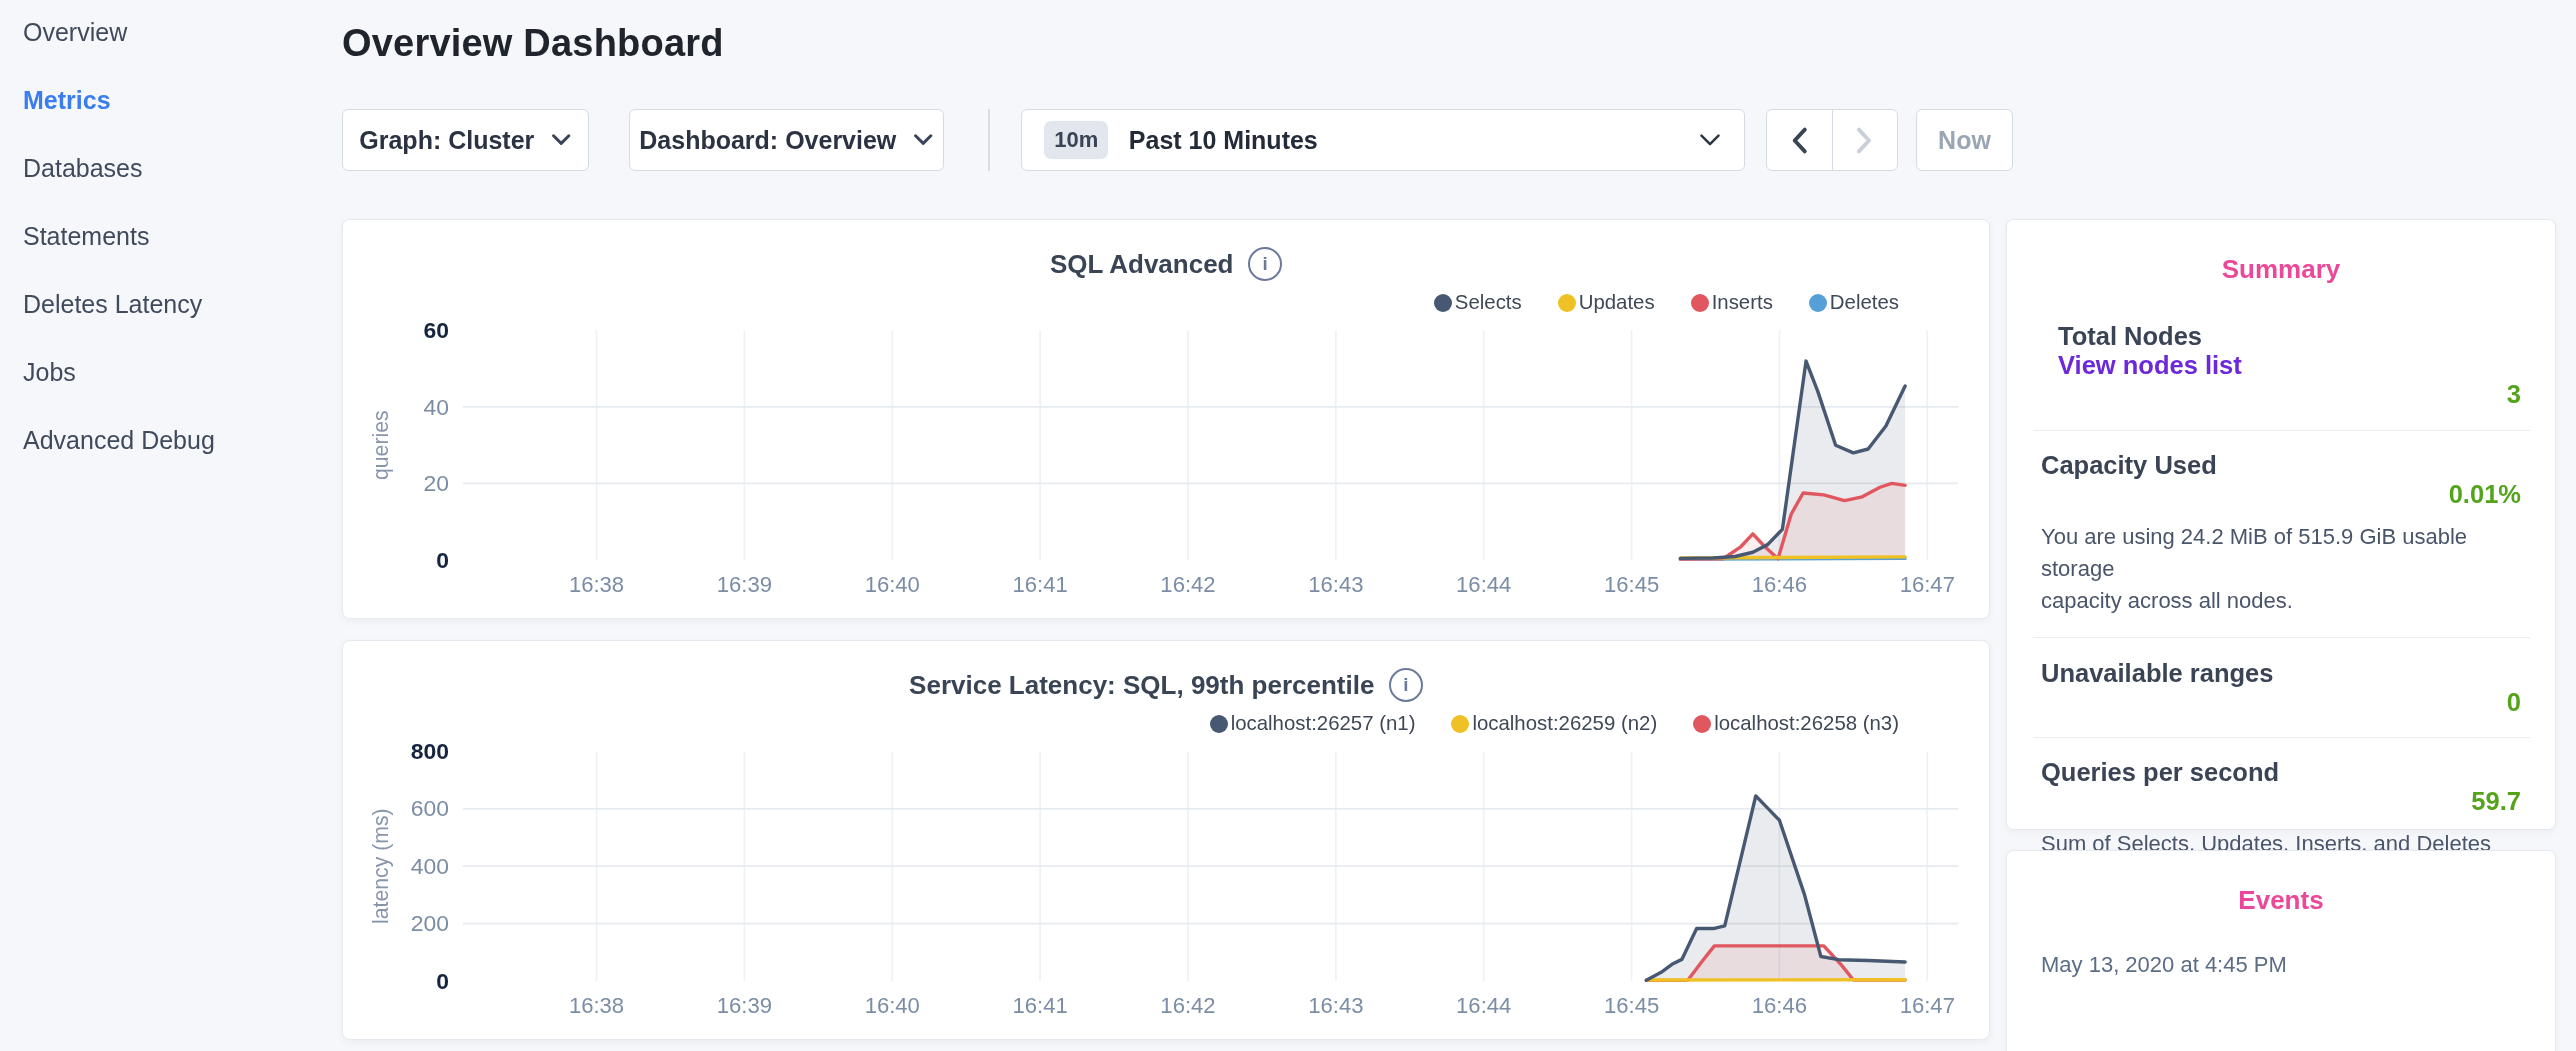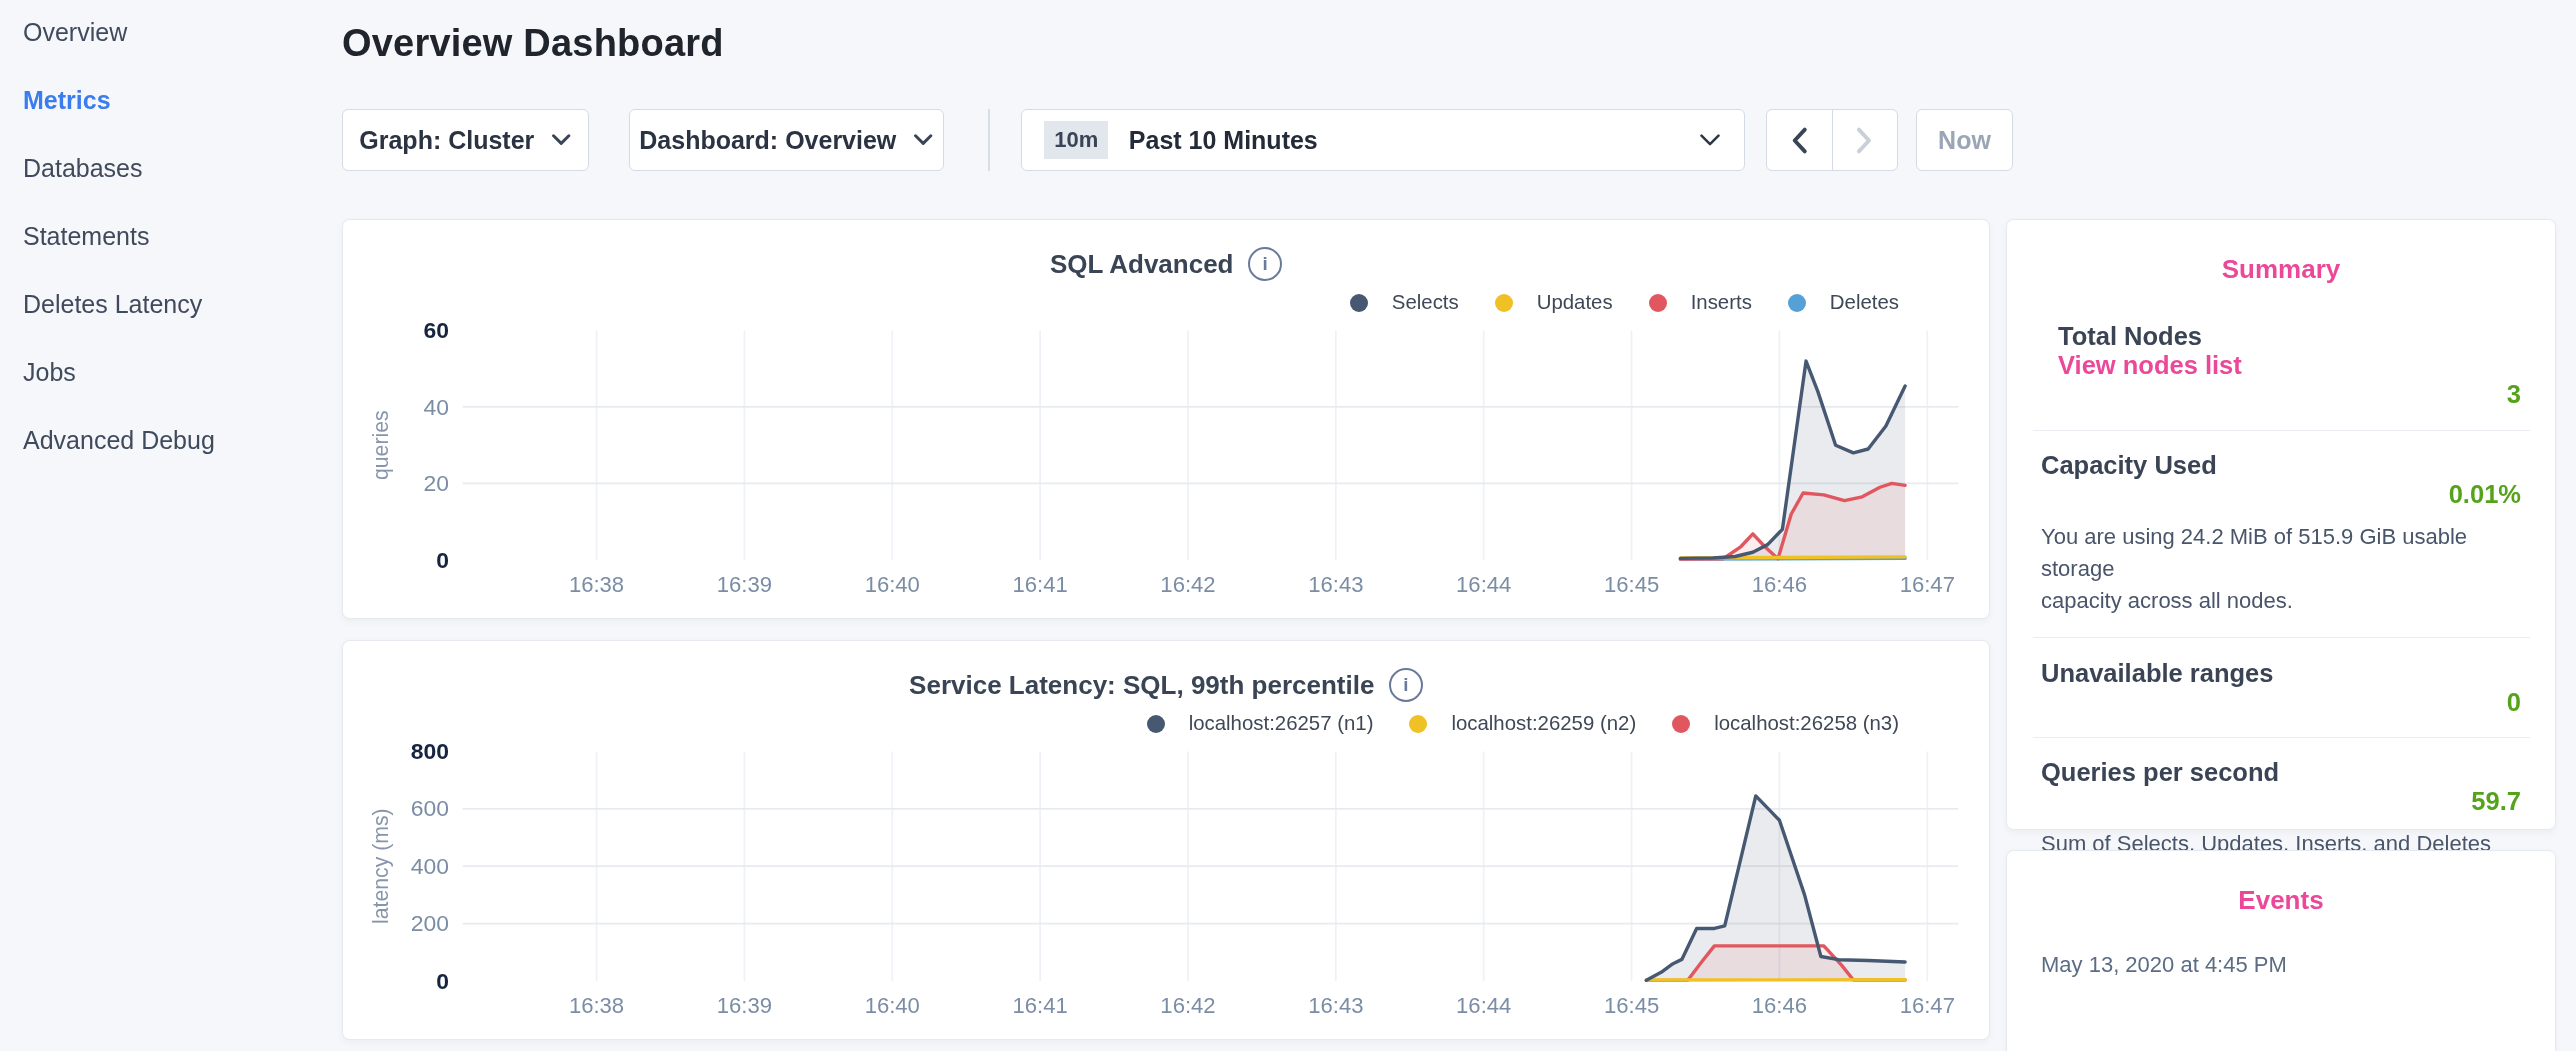--- a/index.html
+++ b/index.html
@@ -13,52 +13,52 @@
 
   
   #page-title{position:absolute;left:342px;top:22px;margin:0;font-size:38px;font-weight:700;color:#20252d;letter-spacing:0.2px;}
   .ctl{position:absolute;top:109px;height:62px;box-sizing:border-box;background:#fff;
        border:1.7px solid #d5dbe4;border-radius:6px;display:flex;align-items:center;justify-content:center;}
   #dd-graph{left:342px;width:247px;gap:17px;cursor:pointer;}
   #dd-dashboard{left:629px;width:315px;gap:17px;cursor:pointer;}
   .dd-label{font-size:25px;font-weight:700;color:#2b3342;}
   #controls-divider{position:absolute;left:988px;top:109px;width:1.7px;height:62px;background:#d8dee6;}
   #time-picker{left:1021px;width:724px;justify-content:flex-start;padding:0 22px;cursor:pointer;}
-  .time-badge{background:#e2e7ee;border-radius:0;padding:6px 10.2px;font-size:22px;font-weight:700;color:#3a4456;}
+  .time-badge{background:#e2e7ee;border-radius:7px;padding:6px 10.2px;font-size:22px;font-weight:700;color:#3a4456;}
   .time-label{font-size:25px;font-weight:700;color:#232b38;margin-left:20.4px;}
   #time-chevron{margin-left:auto;}
   #pager{left:1766px;width:132px;padding:0;}
   .pbtn{flex:1;height:100%;display:flex;align-items:center;justify-content:center;cursor:pointer;background:none;border:none;}
   .pbtn + .pbtn{border-left:1.7px solid #d5dbe4;}
   #now-btn{left:1916px;width:97px;font-size:25px;font-weight:700;color:#9aa6b5;cursor:default;}
 
   
   .panel{position:absolute;background:#fff;border:1.7px solid #e5e9ef;border-radius:7.7px;
          box-shadow:0 2.6px 6.8px rgba(60,75,100,.05);box-sizing:border-box;}
   #chart-panel-1{left:342px;top:219px;width:1648px;height:400px;}
   #chart-panel-2{left:342px;top:640px;width:1648px;height:400px;}
   #summary-panel{left:2006px;top:219px;width:550px;height:611px;padding:0 25.5px;}
   #events-panel{left:2006px;top:850px;width:550px;height:366px;padding:0 25.5px;}
 
   .chart-head{position:absolute;top:27px;left:0;right:0;display:flex;justify-content:center;align-items:center;gap:14.5px;}
   .chart-title{font-size:26px;font-weight:700;color:#394455;}
   .info-icon{width:30px;height:30px;border:2.1px solid #6a7a9b;border-radius:50%;color:#6a7a9b;
              font-size:18.7px;font-weight:600;display:flex;align-items:center;justify-content:center;}
   .legend{position:absolute;top:71px;right:90px;display:flex;gap:36px;align-items:center;}
-  .legend-item{display:flex;align-items:center;gap:24px;font-size:20.4px;color:#3e4856;}
+  .legend-item{display:flex;align-items:center;gap:3px;font-size:20.4px;color:#3e4856;}
   .legend-dot{width:18px;height:18px;border-radius:50%;background:#888;}
   svg.plot{position:absolute;left:0;top:0;}
 
   
   .panel-title{text-align:center;font-size:26px;font-weight:700;color:#ec4899;padding:34px 0 17px;}
   .s-row{padding:20.4px 8.5px;border-bottom:1.7px solid #e9edf2;}
   .s-row:last-child{border-bottom:none;}
   .s-head{display:flex;align-items:baseline;flex-direction:column;}
   .s-label{font-size:25.5px;font-weight:700;color:#3a4455;white-space:nowrap;}
-  .s-link{font-size:25.5px;font-weight:600;color:#ec4899;margin-left:17px;text-decoration:none;cursor:pointer;white-space:nowrap;}
+  .s-link{font-size:25.5px;font-weight:600;color:#6d28d9;margin-left:17px;text-decoration:none;cursor:pointer;white-space:nowrap;}
   .s-value{margin-left:auto;font-size:25.5px;font-weight:700;color:#55a31b;white-space:nowrap;}
   .s-desc{margin-top:12px;font-size:22px;color:#49556a;line-height:1.45;white-space:pre-line;}
   .event-item{padding:12px 8.5px 0;}
   .event-text{font-size:24px;color:#2a3342;line-height:1.6;white-space:pre-line;}
   .event-time{font-size:22px;color:#5b6c85;margin-top:6.8px;}
 </style>
 </head>
 <body>
 
 <nav id="sidebar">

